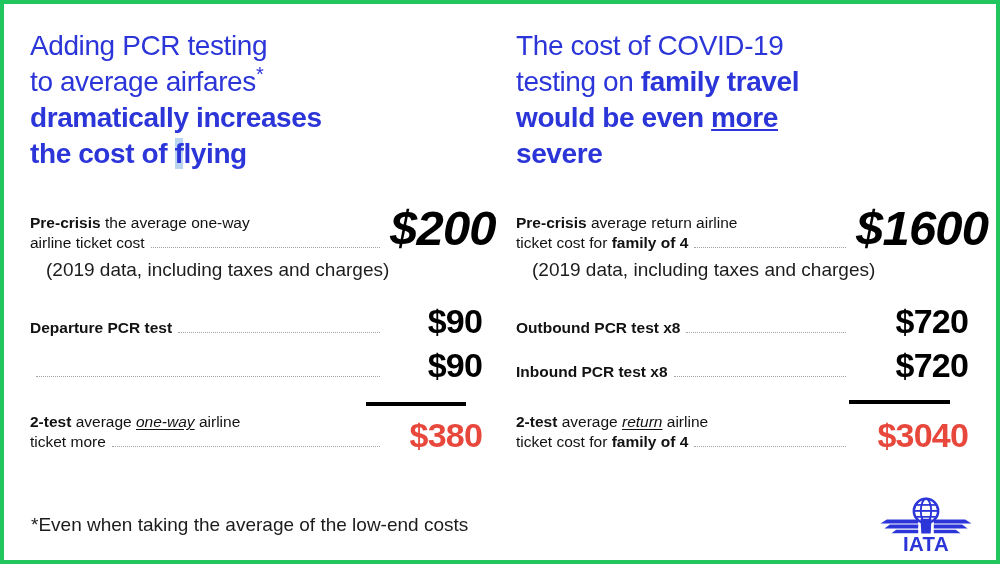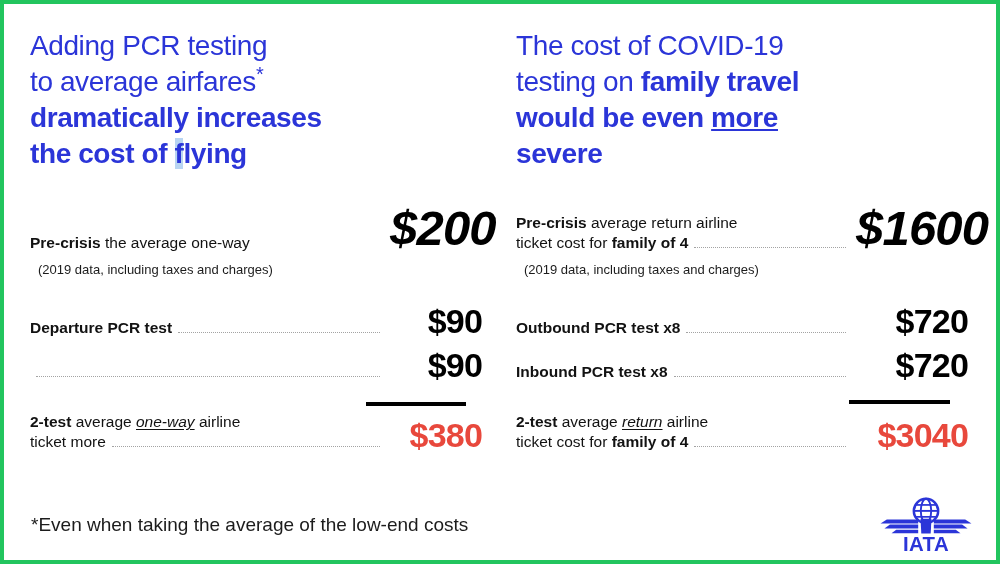--- a/index.html
+++ b/index.html
@@ -93,24 +93,24 @@
   .r1 .value { font-size: 49px; font-style: italic; }
   .r2 { top: 300px; }
   .r2 .value { font-size: 34px; }
   .r3 { top: 344px; }
   .r3 .value { font-size: 34px; }
   .r4 { top: 408px; }
   .r4 .value { font-size: 34px; color: #e8483c; }
 
   .subnote {
     position: absolute;
-    left: 20px;
+    left: 28px;
     top: 258px;
     color: #1c1c1c;
-    font-size: 13px;
+    font-size: 19px;
     line-height: 16px;
     font-weight: 400;
   }
 
   .total-rule {
     position: absolute;
     height: 4px;
     background: #000000;
   }
   #rule-left  { left: 362px; top: 398px; width: 100px; }
@@ -149,20 +149,24 @@
     <div class="headline">
       <span>Adding PCR testing</span><br>
       <span>to average airfares</span><span class="sup">*</span><br>
       <span class="b">dramatically increases</span><br>
       <span class="b">the cost of </span><span class="b sel">f</span><span class="b">lying</span>
     </div>
 
     <div class="row r1">
       <div class="label">
         <span class="b">Pre-crisis</span><span> the average one-way</span>
+        <div class="lead-line">
+          <span class="leadtext">airline ticket cost</span>
+          <span class="leadfill"></span>
+        </div>
       </div>
       <div class="value value-col-w1">$200</div>
     </div>
 
     <div class="subnote">(2019 data, including taxes and charges)</div>
 
     <div class="row r2">
       <div class="label">
         <div class="lead-line">
           <span class="leadtext b">Departure PCR test</span>

